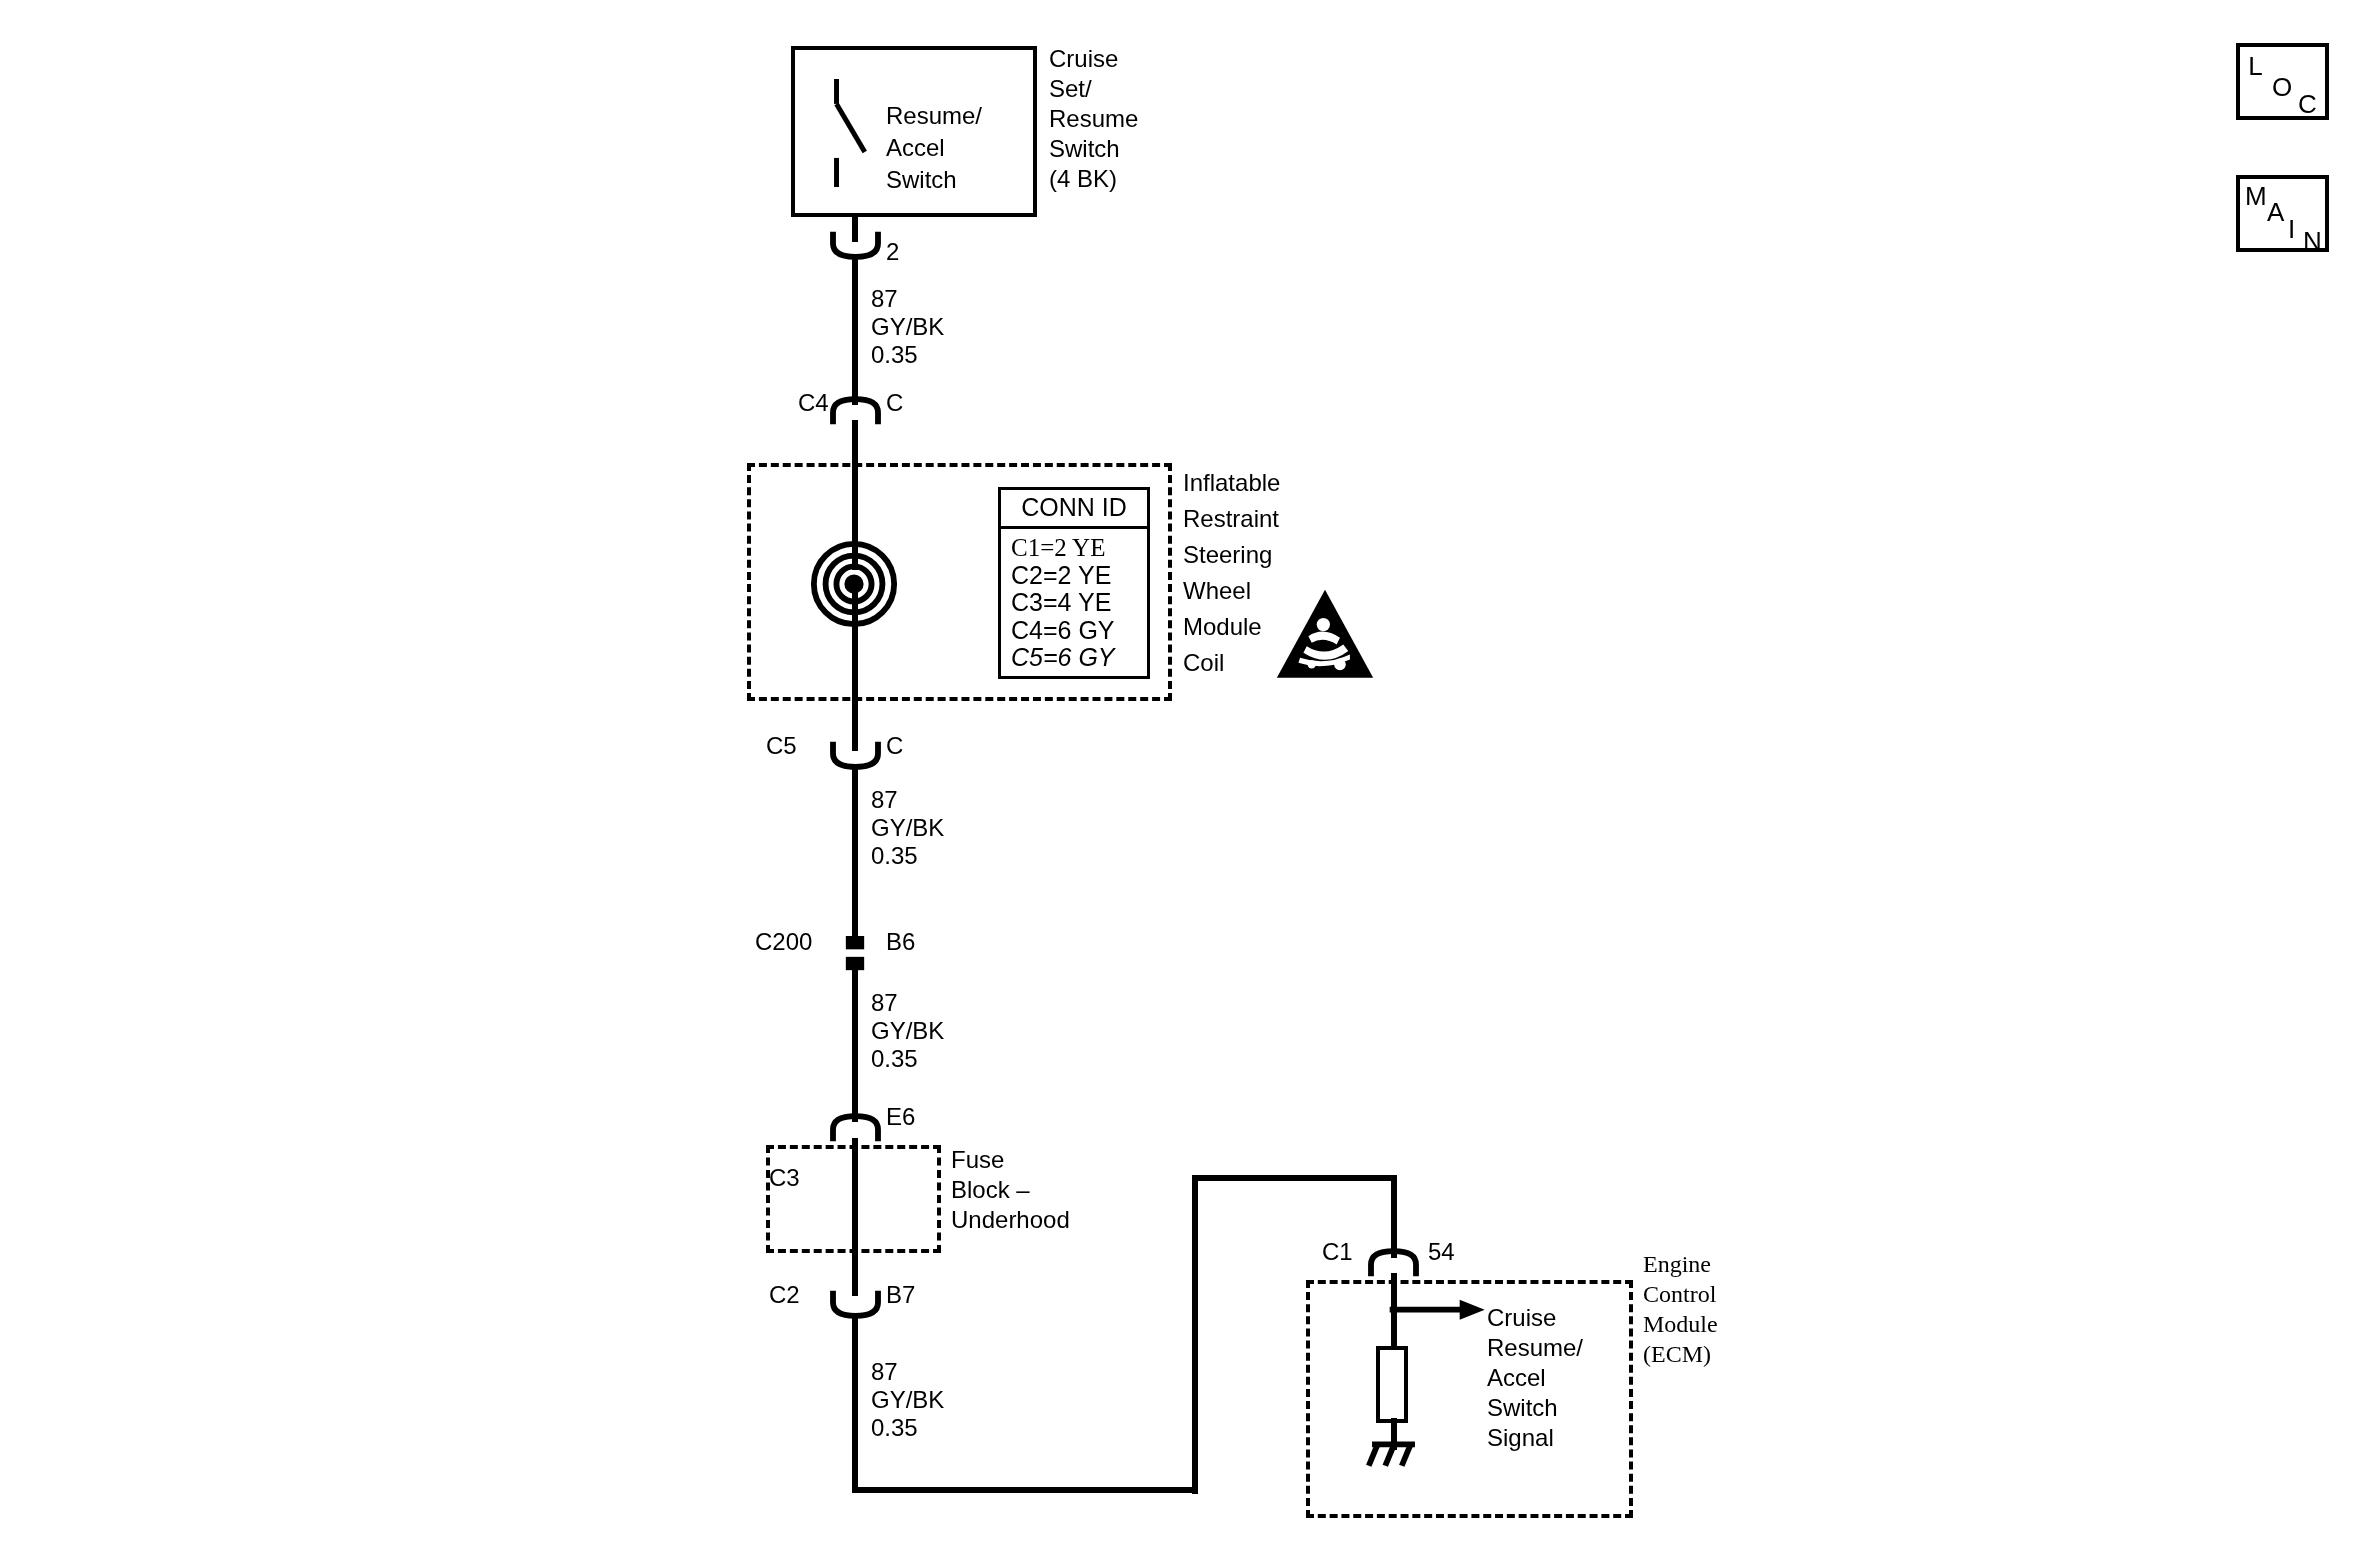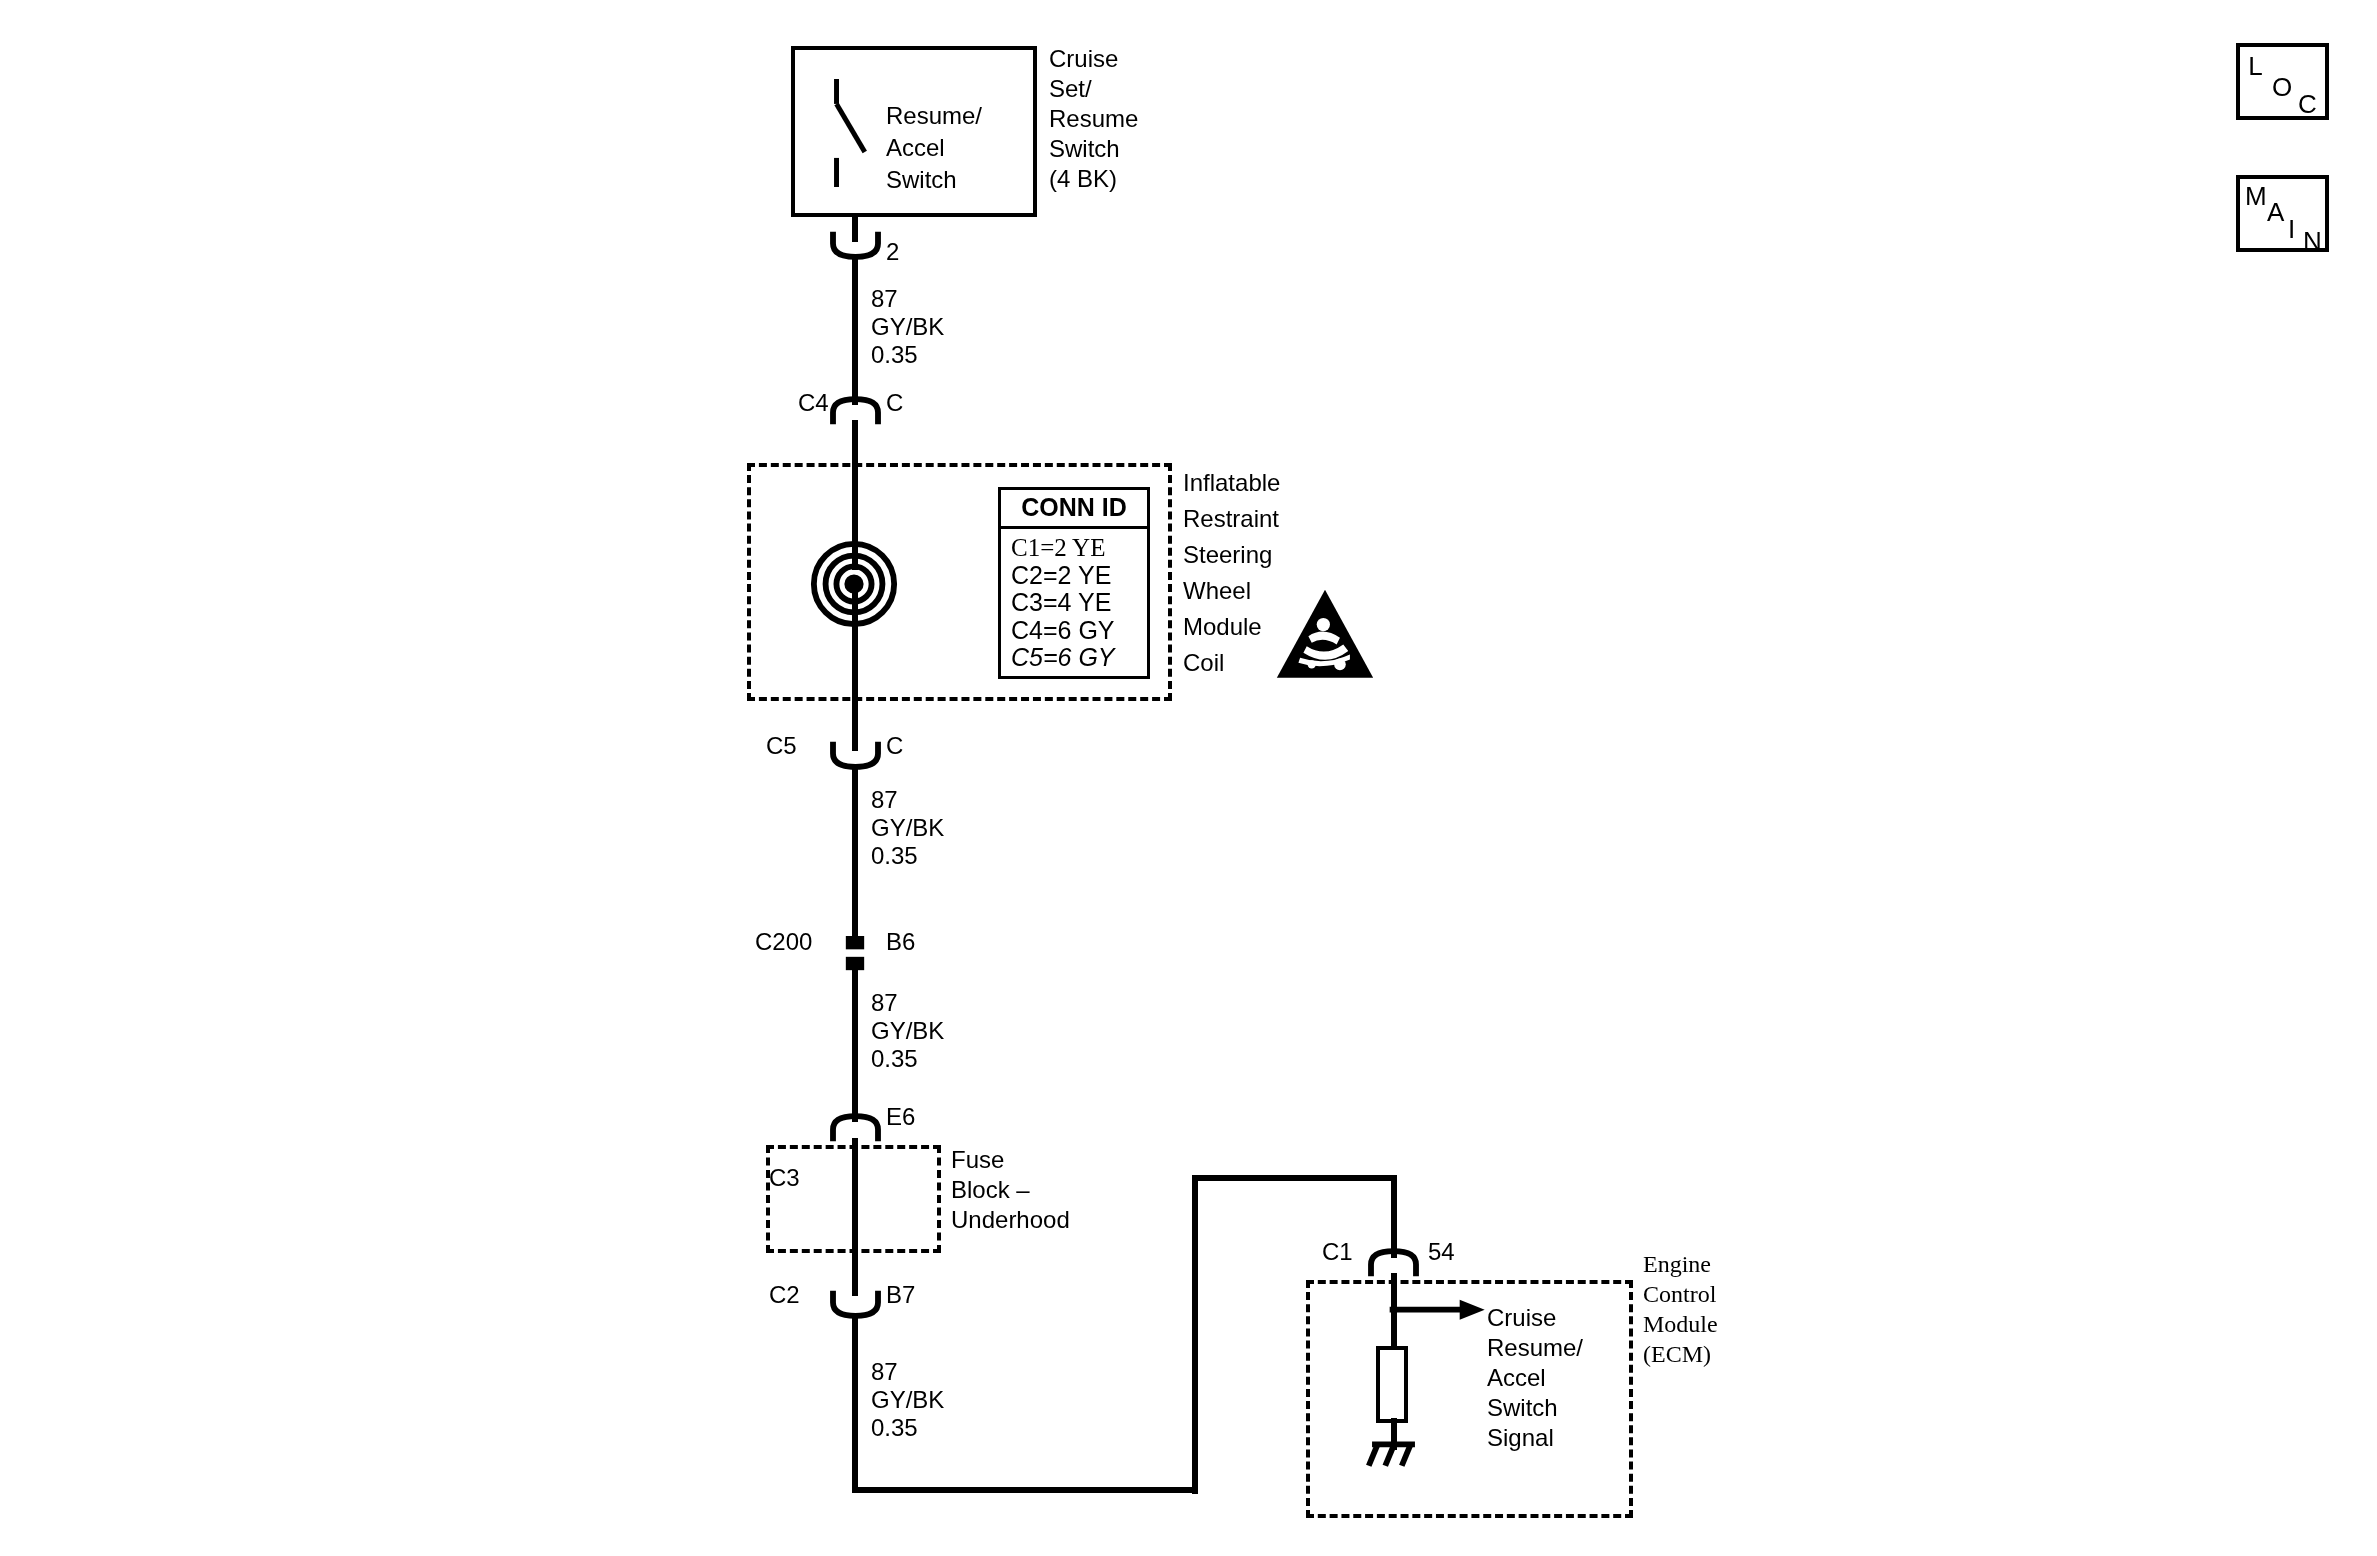--- a/index.html
+++ b/index.html
@@ -48,21 +48,21 @@
     position: absolute;
     border: 3.3px solid #000000;
     background: #ffffff;
     box-sizing: border-box;
   }
   .conn-title {
     border-bottom: 3.3px solid #000000;
     text-align: center;
     font-size: 25px;
     padding: 3.3px 8.3px 4.2px 8.3px;
-    font-weight: bold;
+    font-weight: normal;
   }
   .conn-list {
     padding: 5px 10px 6.7px 10px;
     font-size: 25px;
     line-height: 27.5px;
     white-space: pre;
   }
   .loc-box {
     position: absolute;
     border: 4.2px solid #000000;

